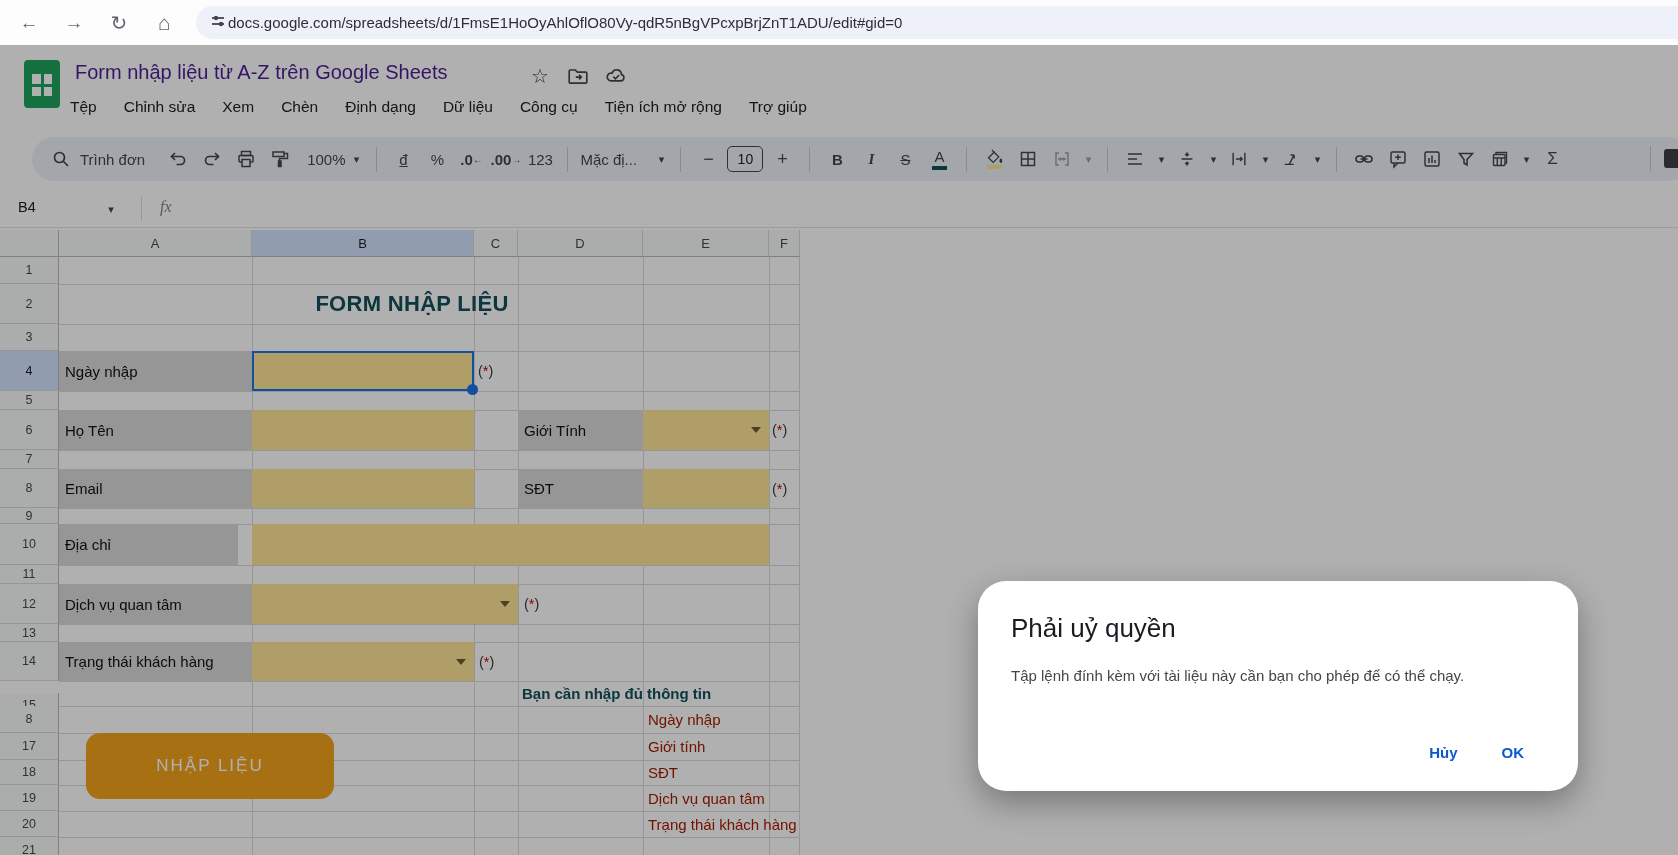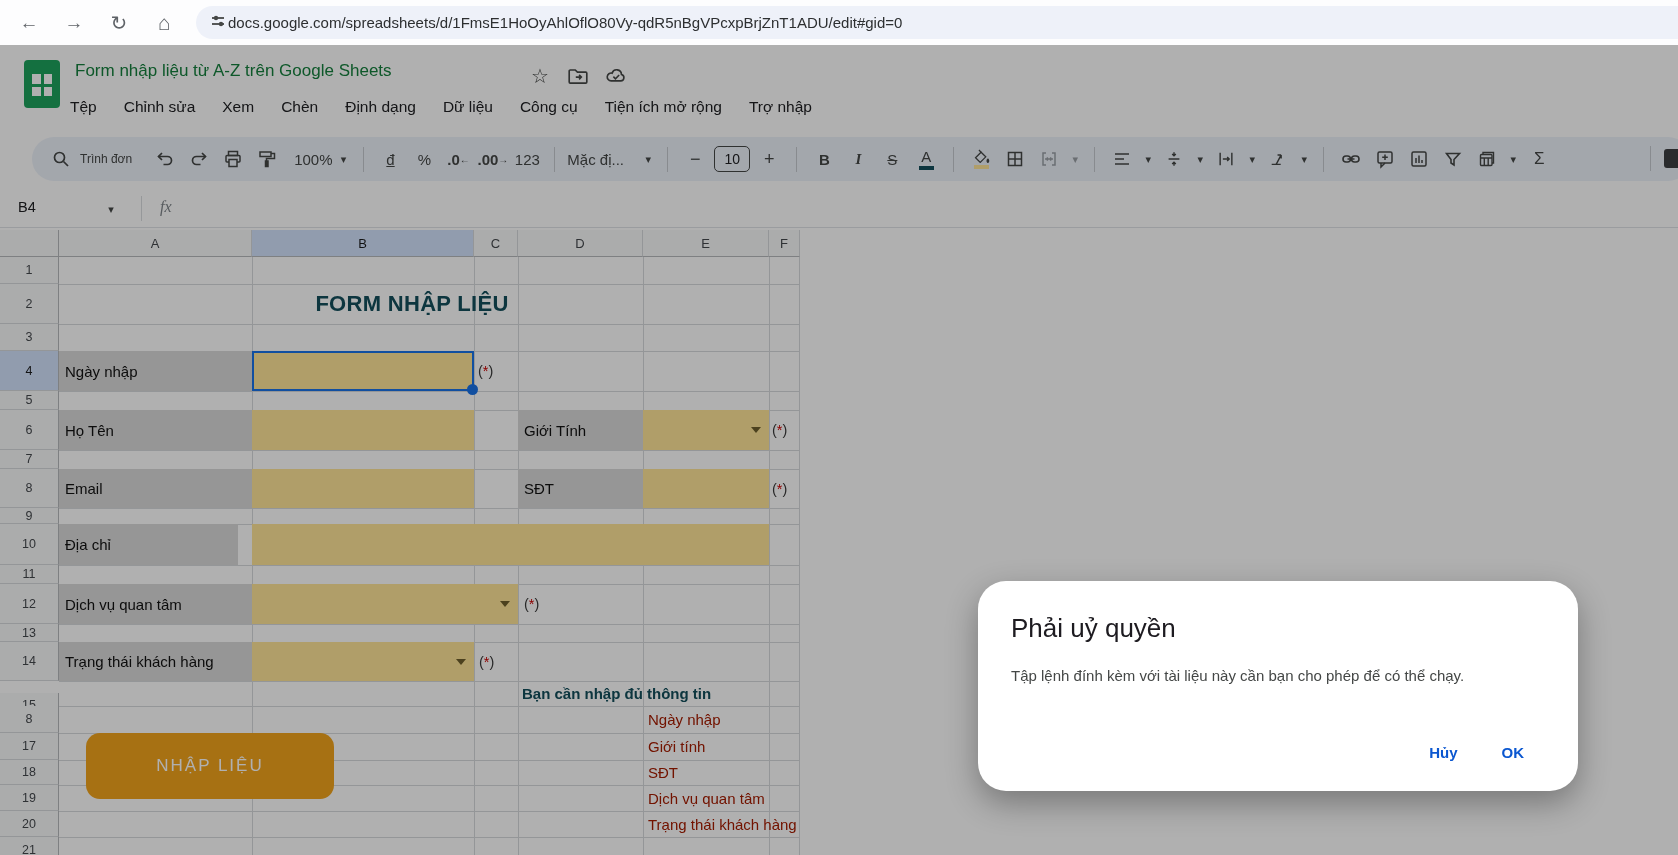--- a/index.html
+++ b/index.html
@@ -19,32 +19,32 @@
   
   .app{position:absolute;left:0;top:45px;width:1678px;height:810px;background:#ffffff;}
   .overlay{position:absolute;inset:0;background:rgba(0,0,0,0.31);z-index:40;}
 
   
   .logo{position:absolute;left:24px;top:15px;width:36px;height:48px;background:#1ea35e;border-radius:4px;}
   .logo .pane{position:absolute;left:8px;top:14px;width:20px;height:22px;background:#fff;}
   .logo .pane i{position:absolute;background:#1ea35e;}
   .logo .ph{left:0;top:10px;width:20px;height:3px;}
   .logo .pv{left:8.5px;top:0;width:3px;height:22px;}
-  .doctitle{position:absolute;left:75px;top:16px;font-size:17px;color:#15803d;white-space:nowrap;}
+  .doctitle{position:absolute;left:75px;top:16px;font-size:20px;color:#4c1d95;white-space:nowrap;}
   .titleicon{position:absolute;top:19px;width:24px;height:24px;display:flex;align-items:center;justify-content:center;color:#454746;}
   .gi-star::before{content:"☆";font-size:20px;}
   .menubar{position:absolute;left:70px;top:48px;height:28px;display:flex;align-items:center;gap:27px;}
   .menubar .mi{font-size:15.5px;color:#202124;white-space:nowrap;}
 
   
   .toolbar{position:absolute;left:32px;top:92px;width:1658px;height:44px;background:#edf2fa;border-radius:22px;
            display:flex;align-items:center;padding-left:14px;box-sizing:border-box;column-gap:4px;overflow:hidden;}
   .tbtn{height:32px;min-width:30px;display:flex;align-items:center;justify-content:center;color:#444746;}
   .tbtn svg{display:block;}
-  .tlabel{font-size:12px;color:#444746;white-space:nowrap;}
+  .tlabel{font-size:15px;color:#444746;white-space:nowrap;}
   .tdiv{width:1px;height:25px;background:#c6cacf;margin:0 8px;flex:0 0 auto;}
   .caret{width:14px;display:flex;justify-content:center;}
   .caret::after{content:"▾";font-size:11px;color:#444746;}
   .caret.gray::after{color:#9aa0a6;}
   .ttext{font-size:15px;color:#444746;}
   .b{font-weight:bold;} .i{font-style:italic;font-family:"Liberation Serif",serif;} .s{text-decoration:line-through;}
   .colA{display:flex;flex-direction:column;align-items:center;line-height:1;}
   .colA .bar{width:15px;height:4px;margin-top:2px;}
   .szbox{width:34px;height:24px;border:1.5px solid #444746;border-radius:5px;display:flex;align-items:center;justify-content:center;font-size:14px;color:#202124;}
   .mini{font-size:10px;vertical-align:sub;}
@@ -137,21 +137,21 @@
     </div>
     <div class="menubar">
       <span class="mi">Tệp</span>
       <span class="mi">Chỉnh sửa</span>
       <span class="mi">Xem</span>
       <span class="mi">Chèn</span>
       <span class="mi">Định dạng</span>
       <span class="mi">Dữ liệu</span>
       <span class="mi">Công cụ</span>
       <span class="mi">Tiện ích mở rộng</span>
-      <span class="mi">Trợ nhập</span>
+      <span class="mi">Trợ giúp</span>
     </div>
 
     <div class="toolbar">
       <div class="tbtn">
         <svg width="18" height="18" viewBox="0 0 18 18" fill="none" stroke="#444746" stroke-width="1.7">
           <circle cx="7.5" cy="7.5" r="5"></circle>
             <line x1="11.5" y1="11.5" x2="16" y2="16"></line>
         </svg>
       </div>
       <span class="tlabel" style="margin-right:14px">Trình đơn</span>

